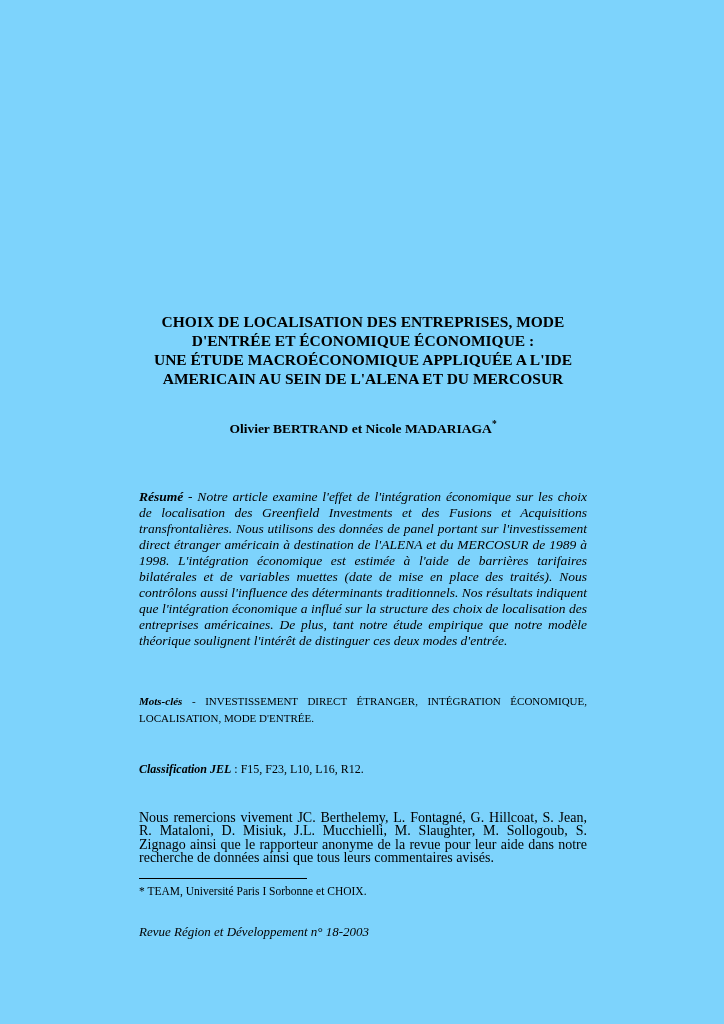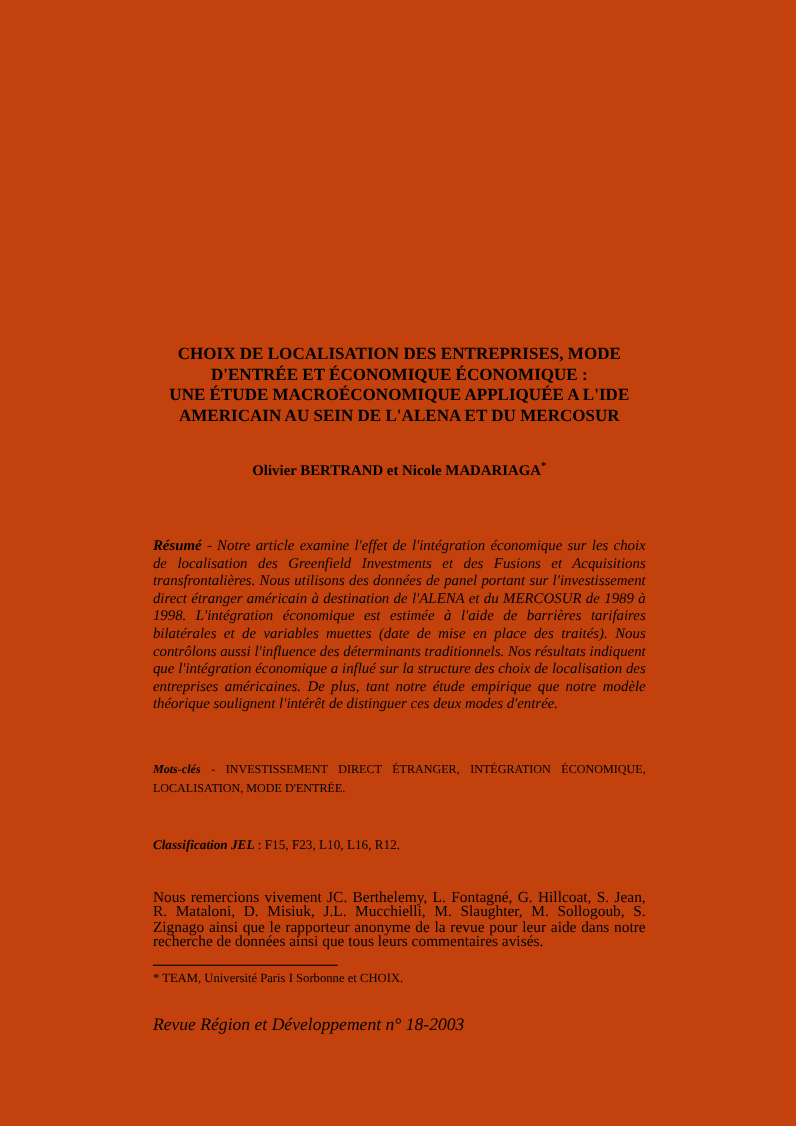--- a/index.html
+++ b/index.html
@@ -2,21 +2,21 @@
 <html><head>
 <meta charset="utf-8">
 <style>
   * { margin: 0; padding: 0; box-sizing: border-box; }
   html, body { background: #ffffff; }
   .page {
     width: 724px;
     height: 1024px;
     margin: 0 auto;
     position: relative;
-    background: #c2410c;
+    background: #7dd3fc;
     color: #000000;
     font-family: "Liberation Serif", serif;
     overflow: hidden;
   }
   .content {
     position: absolute;
     left: 139px;
     top: 0;
     width: 448px;
   }
@@ -68,21 +68,21 @@
     border: 0;
     border-top: 1px solid #000000;
   }
   .footnote {
     margin-top: 6px;
     font-size: 11.5px;
   }
   .footnote .fn-mark { font-size: 11.5px; }
   .footer {
     margin-top: 27px;
-    font-size: 16px;
+    font-size: 13px;
     font-style: italic;
   }
 </style>
 </head>
 <body>
 
 <div class="page">
   <div class="content">
 
     <h1 class="title">

